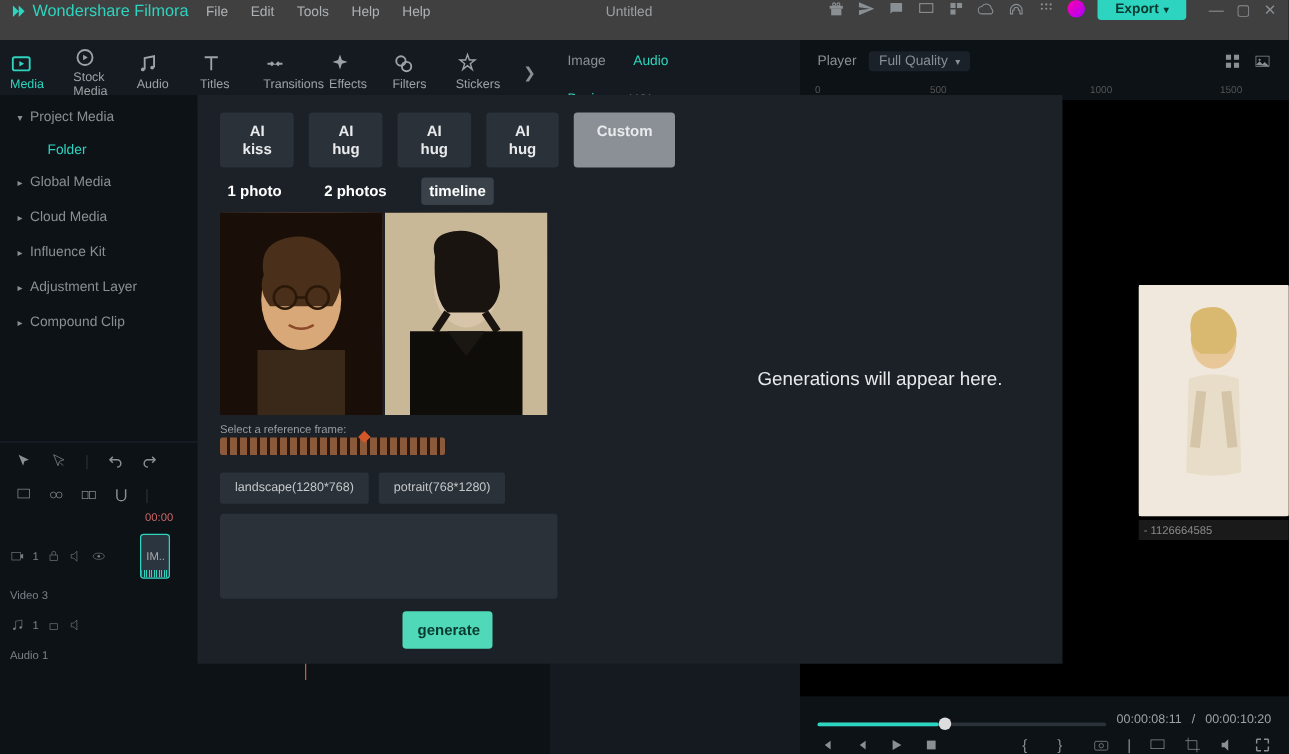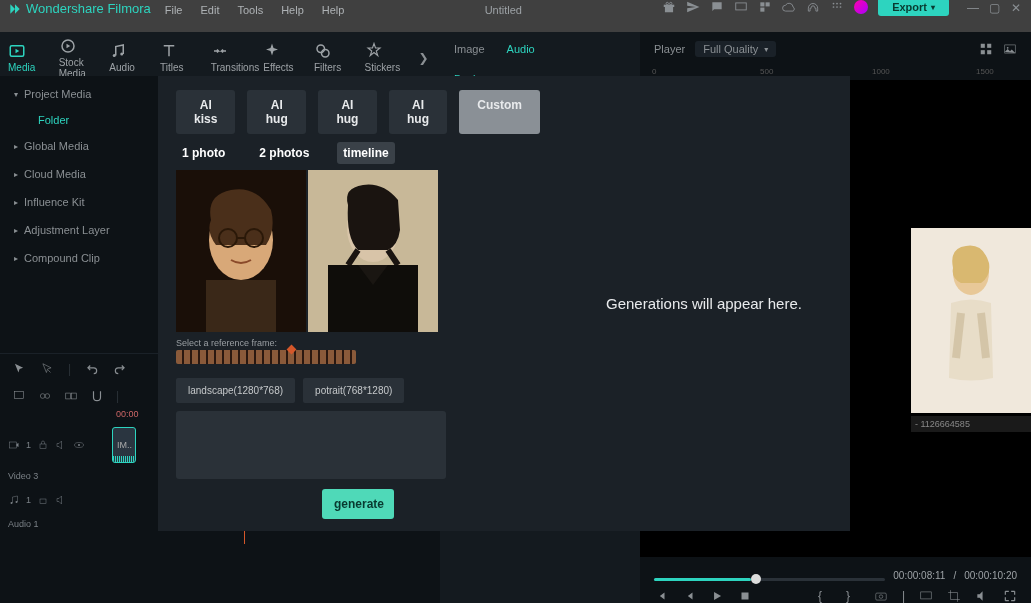--- a/index.html
+++ b/index.html
@@ -291,21 +291,21 @@
             <rect x="14" y="14" width="7" height="7"></rect>
           </svg></span>
       <span class="picon"><svg viewBox="0 0 24 24">
             <rect x="3" y="5" width="18" height="14" fill="none" stroke="currentColor"></rect>
             <circle cx="8" cy="10" r="1.5"></circle>
             <path d="M3 17l5-5 4 4 3-3 6 6"></path>
           </svg></span>
     </div>
     <div class="ruler">
       <span style="left:12px">0</span>
-      <span style="left:120px">500</span>
+      <span style="left:104px">500</span>
       <span style="left:232px">1000</span>
       <span style="left:336px">1500</span>
     </div>
     <div class="preview">
       <div class="preview-img">
         <svg viewBox="0 0 120 185" style="width:100%;height:100%">
             <rect width="120" height="185" fill="#f0e8dc"></rect>
             <ellipse cx="60" cy="45" rx="18" ry="22" fill="#e8c898"></ellipse>
             <path d="M42 40 Q38 20 55 18 Q72 15 78 35 Q80 48 70 55 L50 55 Q40 50 42 40" fill="#d9b870"></path>
             <path d="M40 75 Q60 68 80 75 L82 150 Q60 155 38 150 Z" fill="#e8ddc8"></path>

